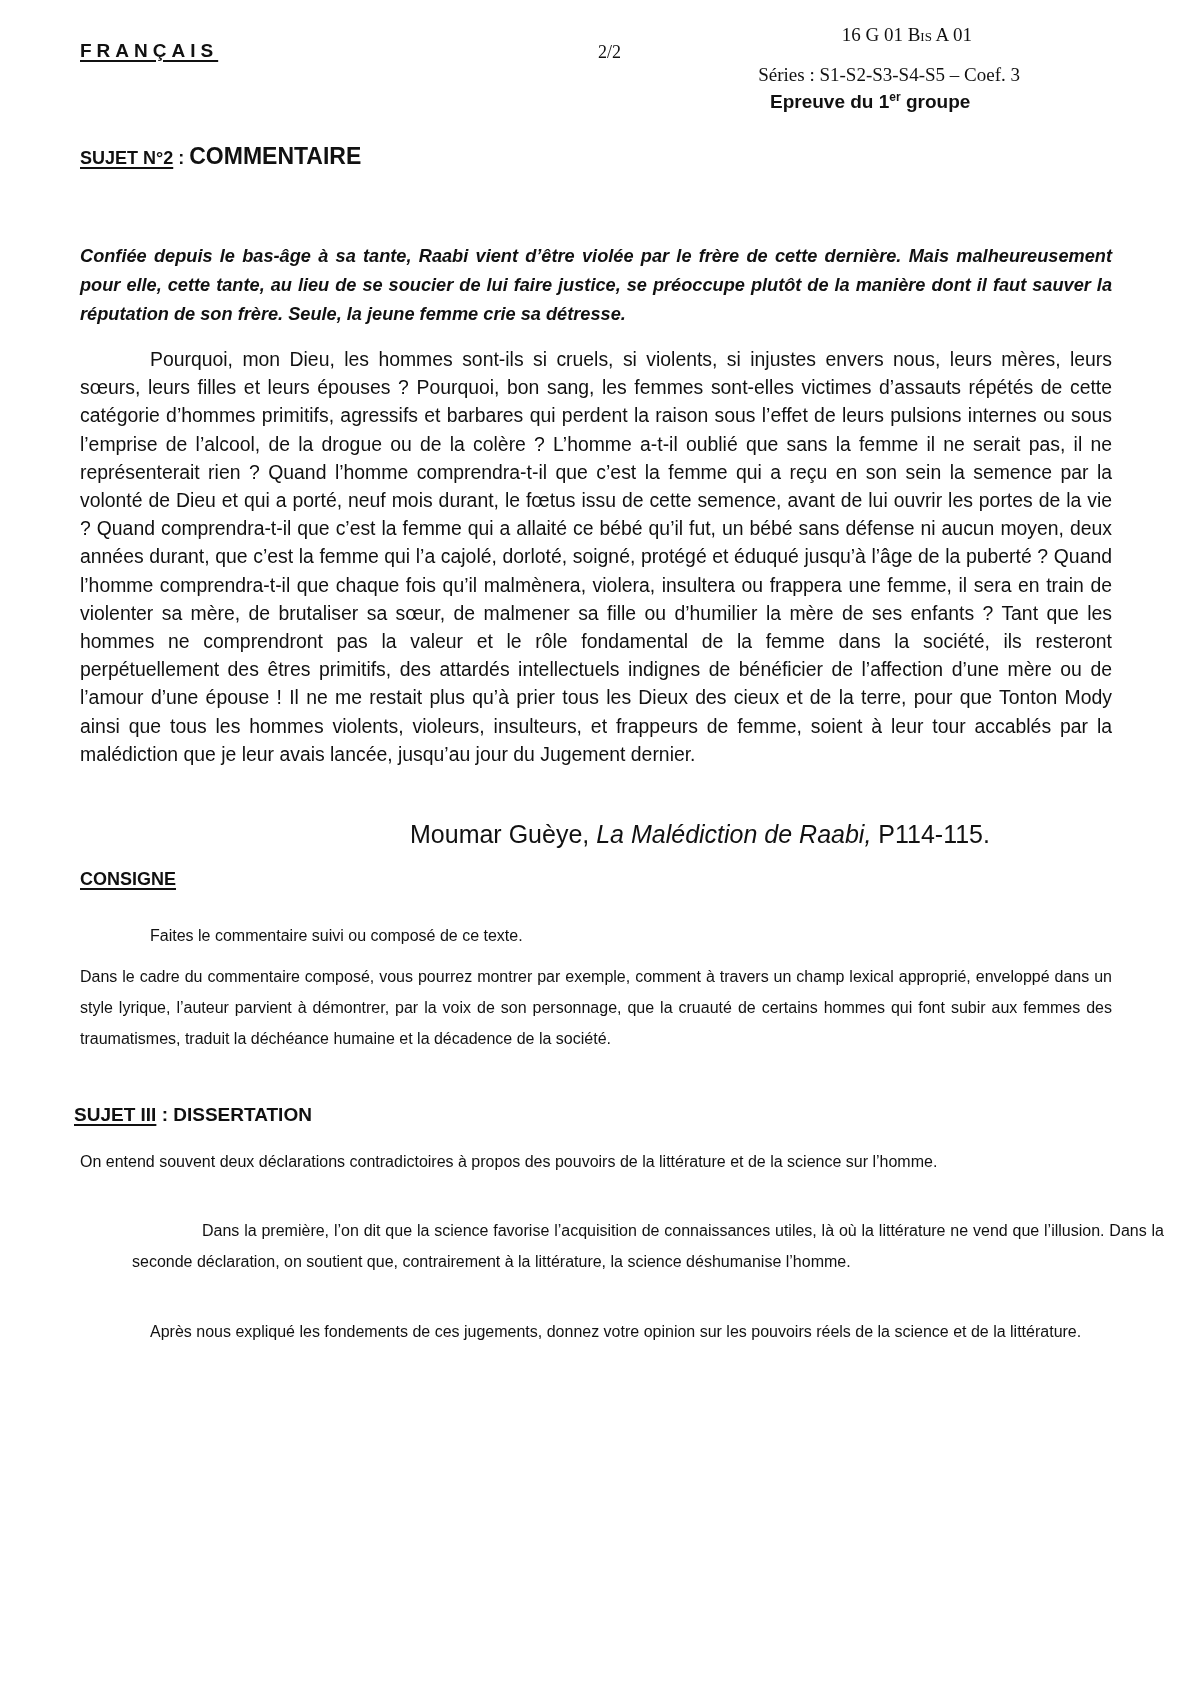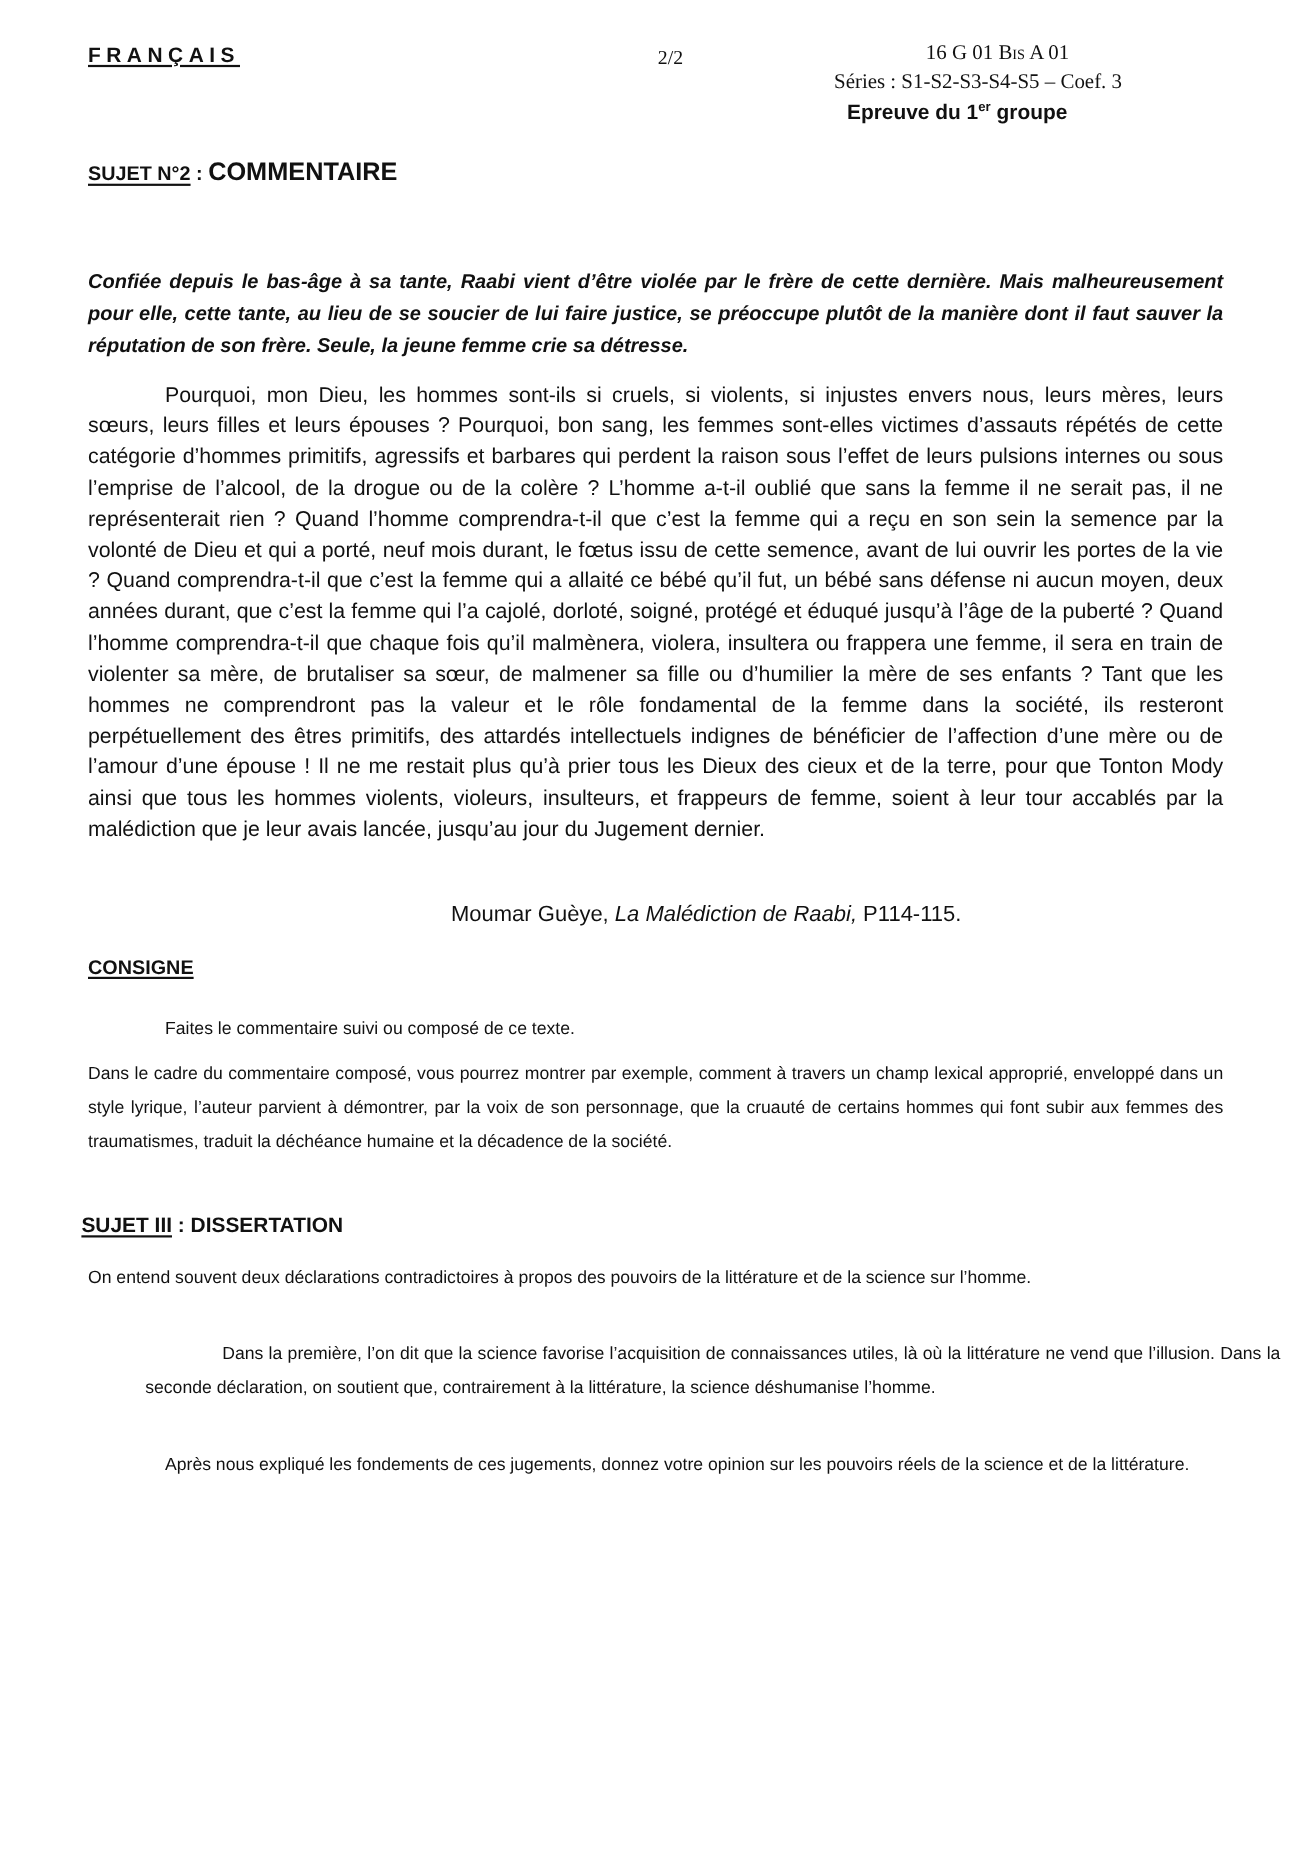--- a/index.html
+++ b/index.html
@@ -11,31 +11,31 @@
     .bis { font-variant: small-caps; }
     .epreuve { font-family: "Liberation Sans", sans-serif; font-weight: bold; font-size: 19px; text-underline-offset: 3px; }
     .epreuve sup { font-size: 12px; }
     .sec-title { font-weight: bold; font-size: 23px; }
     .sec-title .u { font-size: 18px; text-decoration: underline; text-decoration-thickness: 2px; text-underline-offset: 3px; }
     .sec3 { font-weight: bold; font-size: 19px; }
     .sec3 .u { text-decoration: underline; text-decoration-thickness: 2px; text-underline-offset: 3px; }
     .intro { font-weight: bold; font-style: italic; font-size: 18.2px; line-height: 29px; text-align: justify; width: 1032px; }
     .body-text { font-size: 19.4px; line-height: 28.2px; text-align: justify; width: 1032px; }
     .indent { text-indent: 70px; }
-    .source { font-size: 20px; }
+    .source { font-size: 25px; }
     .consigne { font-weight: bold; font-size: 18px; text-decoration: underline; text-decoration-thickness: 2px; text-underline-offset: 3px; }
     .para { font-size: 16px; line-height: 31px; text-align: justify; width: 1032px; }
   </style>
 </head>
 <body>
 
 <div class="abs subject-label" style="left:80px; top:40px;">FRANÇAIS</div>
 <div class="abs page-num" style="left:565px; top:42px;">2/2</div>
 
-<div class="abs serif-r" style="left:760px; top:38px; width:212px;">
+<div class="abs serif-r" style="left:760px; top:24px; width:212px;">
   <span>16 G 01 </span><span class="bis">Bis</span><span> A 01</span>
 </div>
 <div class="abs serif-r" style="left:640px; top:64px; width:380px;">Séries : S1-S2-S3-S4-S5 – Coef. 3</div>
 <div class="abs epreuve" style="left:770px; top:90px;">
   <span>Epreuve du 1</span><sup>er</sup><span> groupe</span>
 </div>
 
 <div class="abs sec-title" style="left:80px; top:143px;">
   <span class="u">SUJET N°2</span><span style="font-size:18px;"> : </span><span>COMMENTAIRE</span>
 </div>

